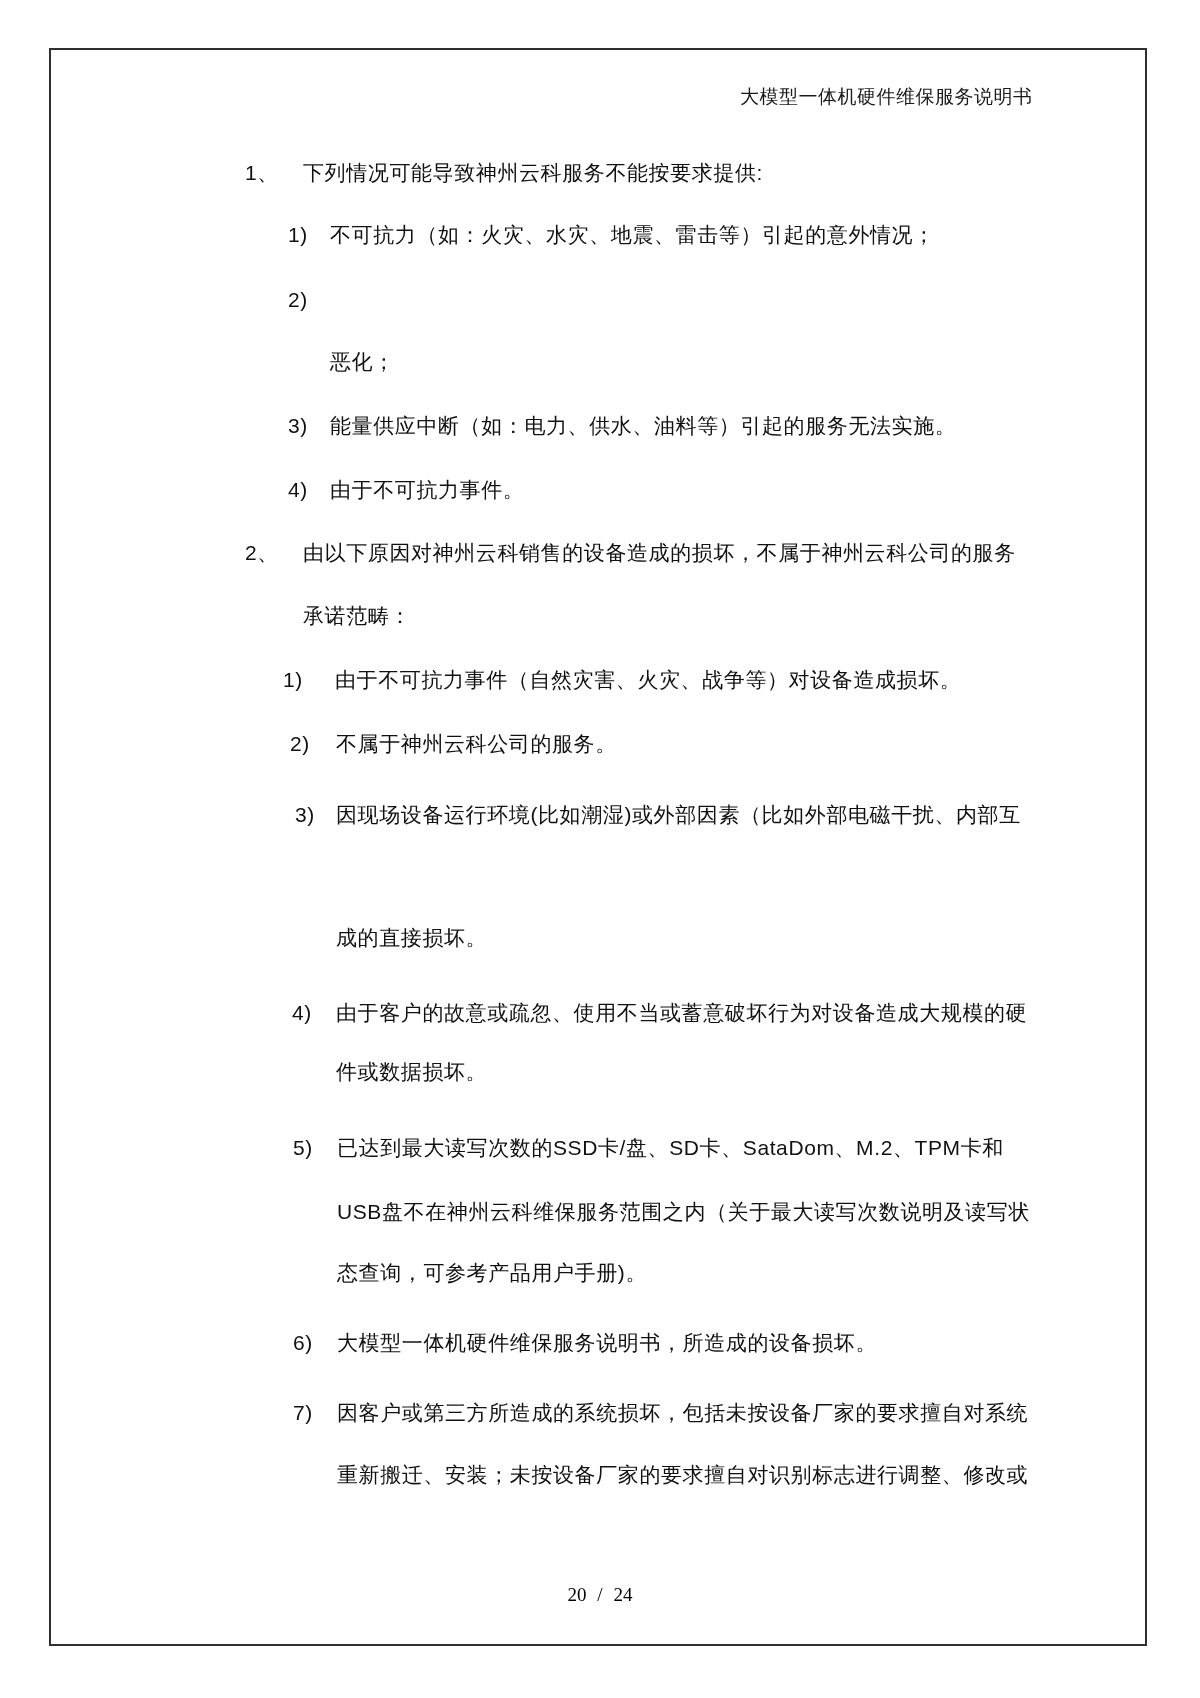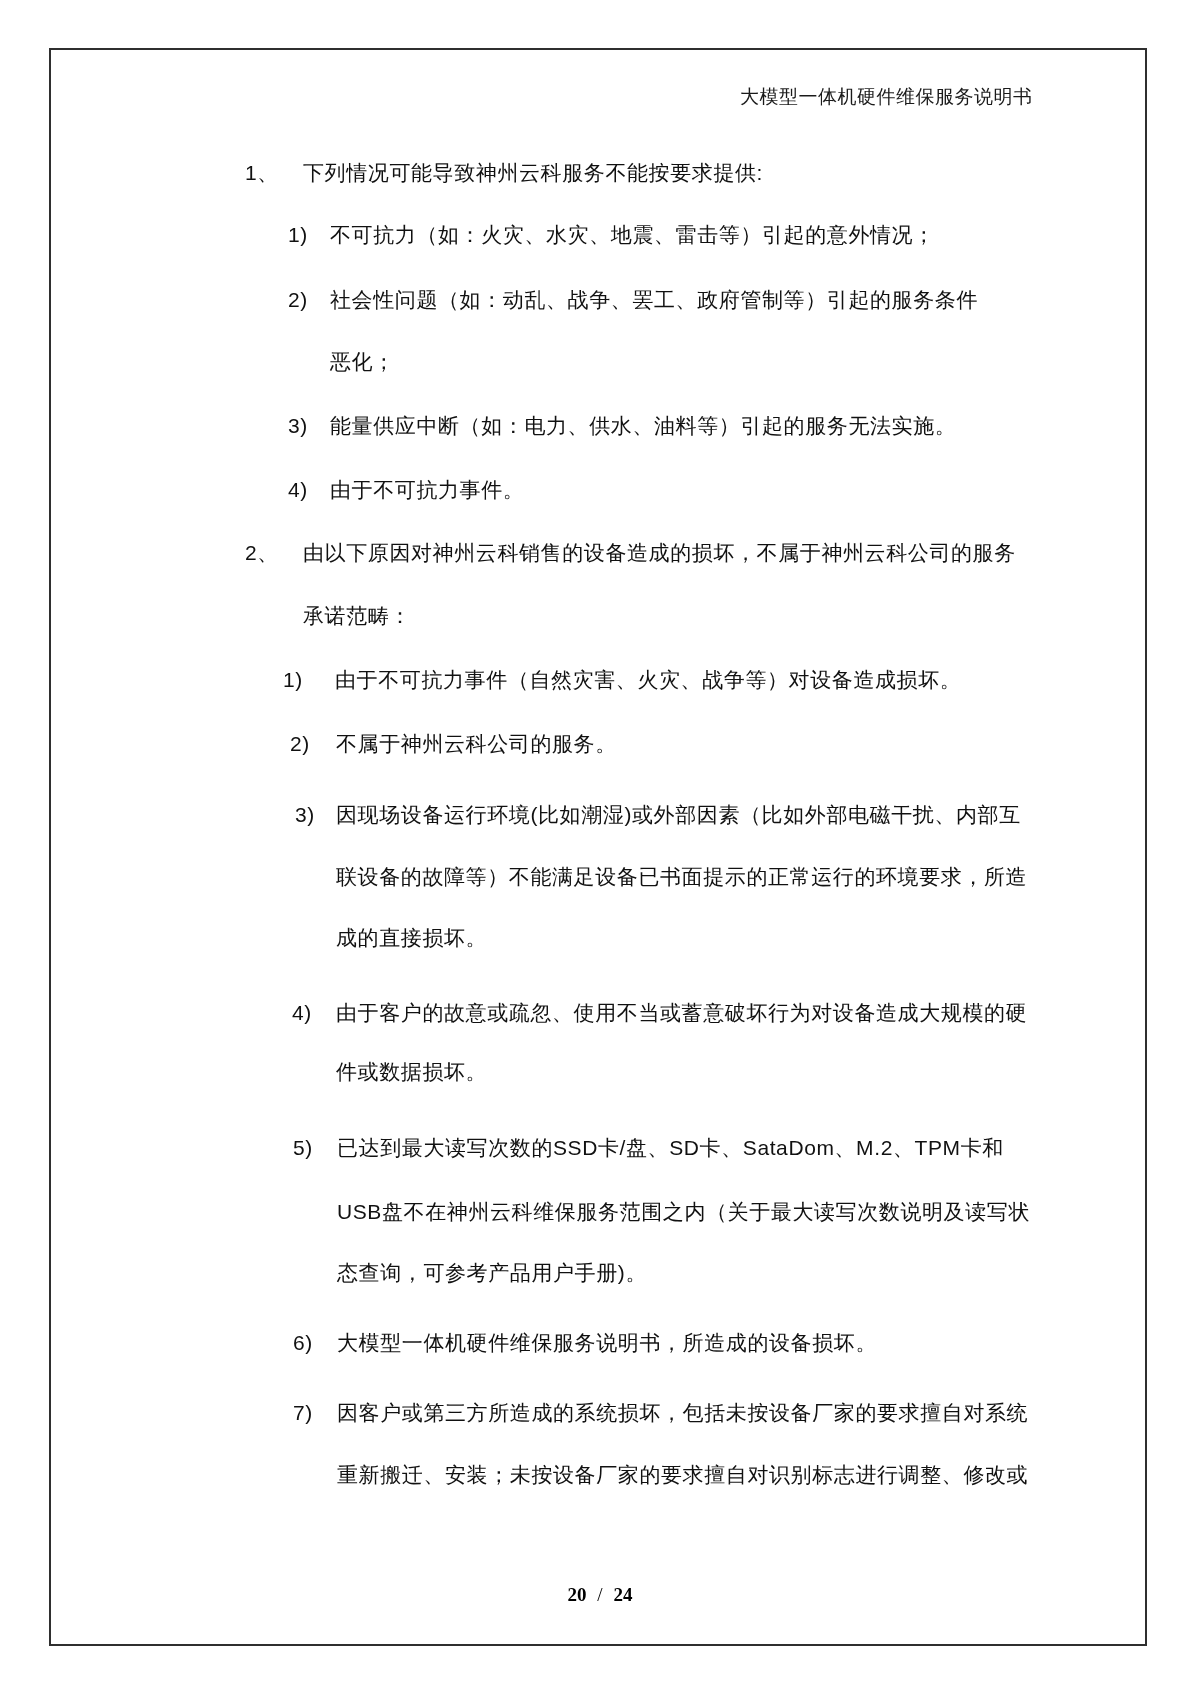--- a/index.html
+++ b/index.html
@@ -55,21 +55,21 @@
     position: absolute;
     left: 0;
     top: 1584px;
     width: 100%;
     text-align: center;
     font-family: "Liberation Serif", serif;
     font-size: 19px;
     color: #000000;
   }
   #footer .pg {
-    font-weight: bold;
+    font-weight: normal;
   }
   #footer .sep {
     font-weight: normal;
     padding: 0 6px;
   }
 </style>
 </head>
 <body>
 
 <div id="page">
@@ -81,21 +81,20 @@
   <div class="line" style="top:158px">
     <span class="num" style="left:245px">1、</span>
     <span class="txt" style="left:303px">下列情况可能导致神州云科服务不能按要求提供:</span>
   </div>
   <div class="line" style="top:220px">
     <span class="num" style="left:288px">1)</span>
     <span class="txt" style="left:330px">不可抗力（如：火灾、水灾、地震、雷击等）引起的意外情况；</span>
   </div>
   <div class="line" style="top:285px">
     <span class="num" style="left:288px">2)</span>
-    <span class="txt" style="left:330px">社会性问题（如：动乱、战争、罢工、政府管制等）引起的服务条件</span>
   </div>
   <div class="line" style="top:347px">
     <span class="txt" style="left:330px">恶化；</span>
   </div>
   <div class="line" style="top:411px">
     <span class="num" style="left:288px">3)</span>
     <span class="txt" style="left:330px">能量供应中断（如：电力、供水、油料等）引起的服务无法实施。</span>
   </div>
   <div class="line" style="top:475px">
     <span class="num" style="left:288px">4)</span>
@@ -112,23 +111,20 @@
     <span class="num" style="left:283px">1)</span>
     <span class="txt" style="left:335px">由于不可抗力事件（自然灾害、火灾、战争等）对设备造成损坏。</span>
   </div>
   <div class="line" style="top:729px">
     <span class="num" style="left:290px">2)</span>
     <span class="txt" style="left:336px">不属于神州云科公司的服务。</span>
   </div>
   <div class="line" style="top:800px">
     <span class="num" style="left:295px">3)</span>
     <span class="txt" style="left:336px">因现场设备运行环境(比如潮湿)或外部因素（比如外部电磁干扰、内部互</span>
-  </div>
-  <div class="line" style="top:862px">
-    <span class="txt" style="left:336px">联设备的故障等）不能满足设备已书面提示的正常运行的环境要求，所造</span>
   </div>
   <div class="line" style="top:923px">
     <span class="txt" style="left:336px">成的直接损坏。</span>
   </div>
   <div class="line" style="top:998px">
     <span class="num" style="left:292px">4)</span>
     <span class="txt" style="left:336px">由于客户的故意或疏忽、使用不当或蓄意破坏行为对设备造成大规模的硬</span>
   </div>
   <div class="line" style="top:1057px">
     <span class="txt" style="left:336px">件或数据损坏。</span>

